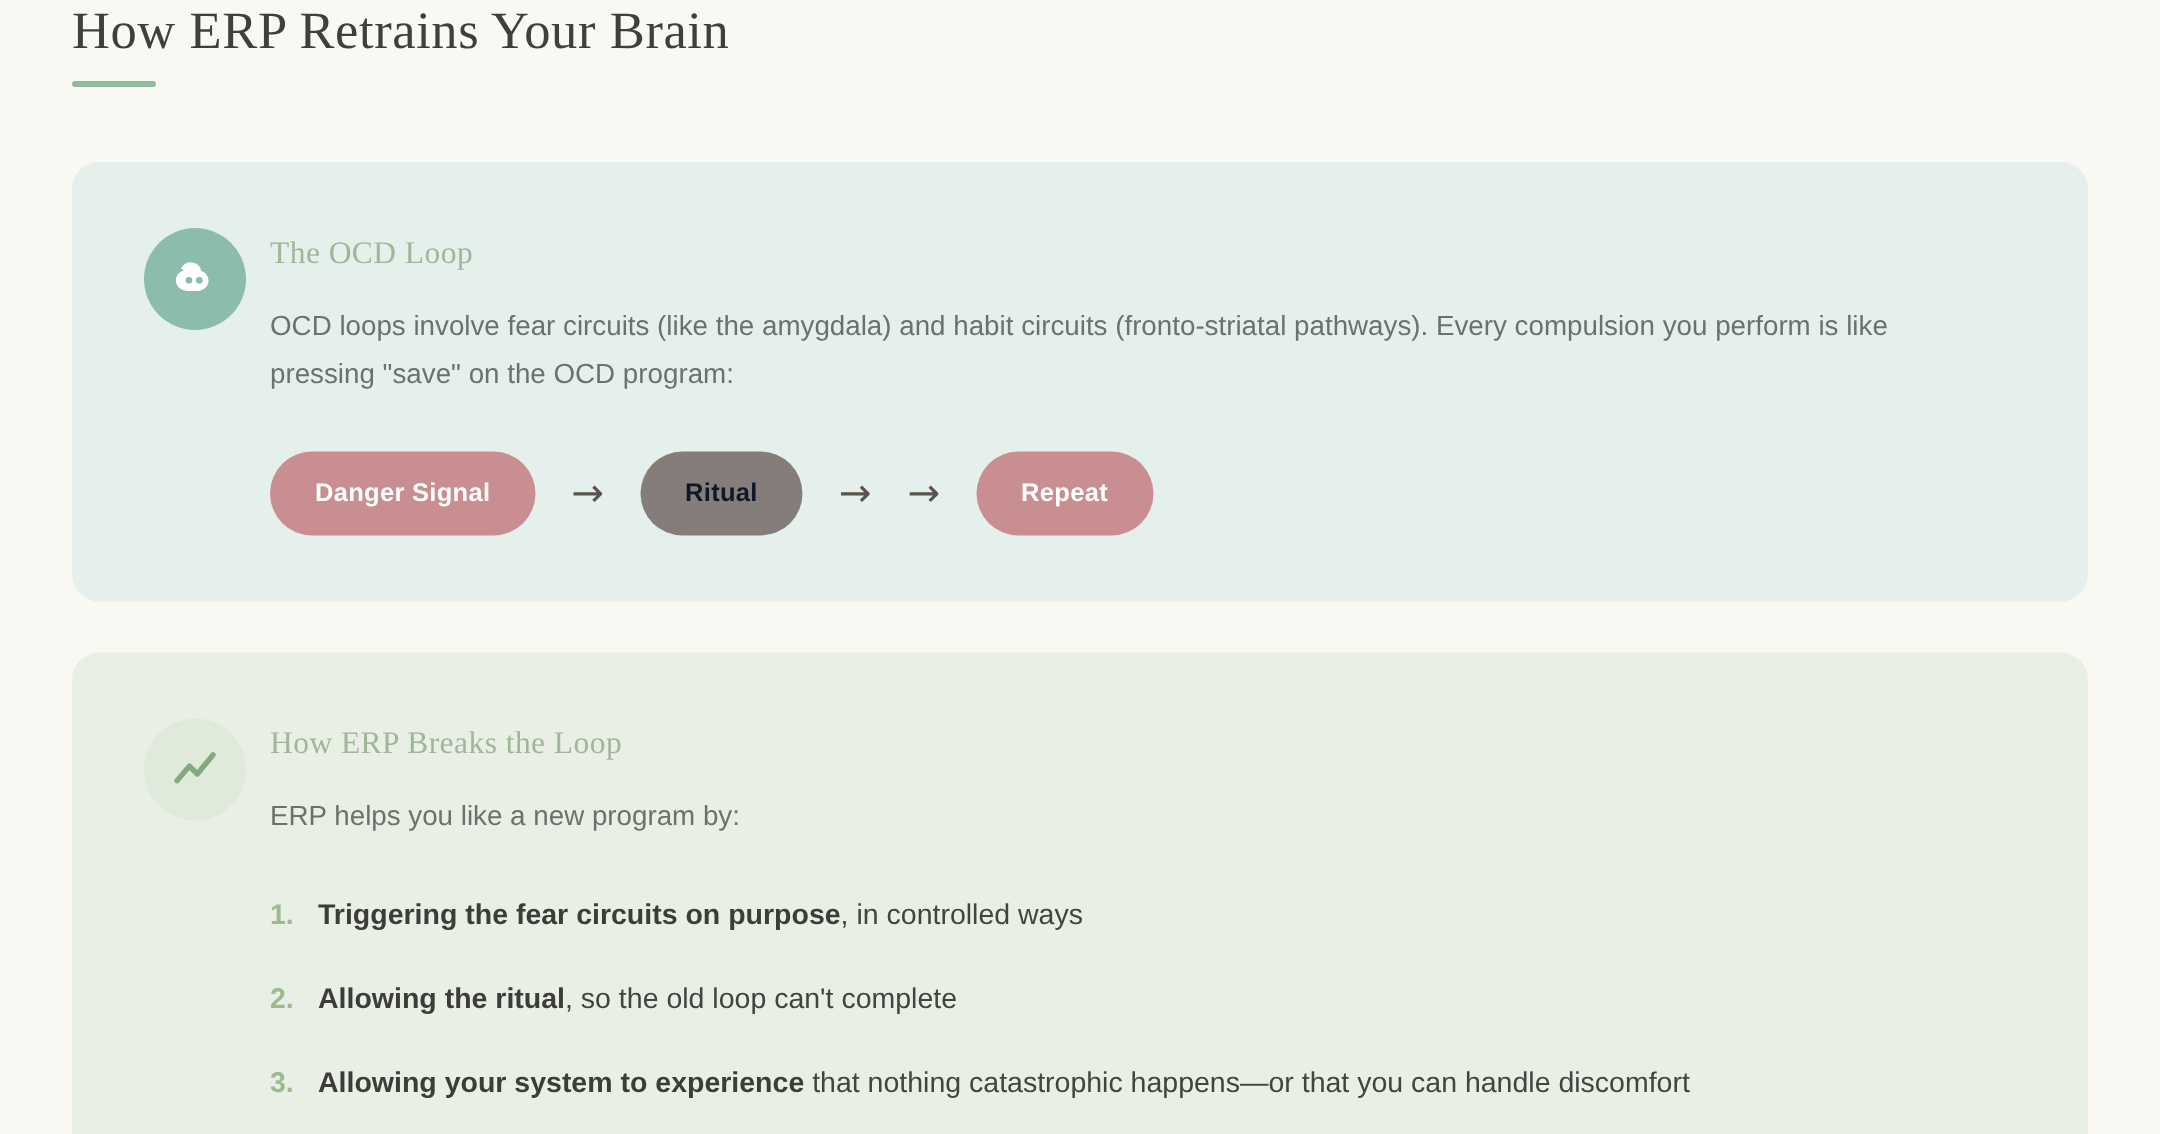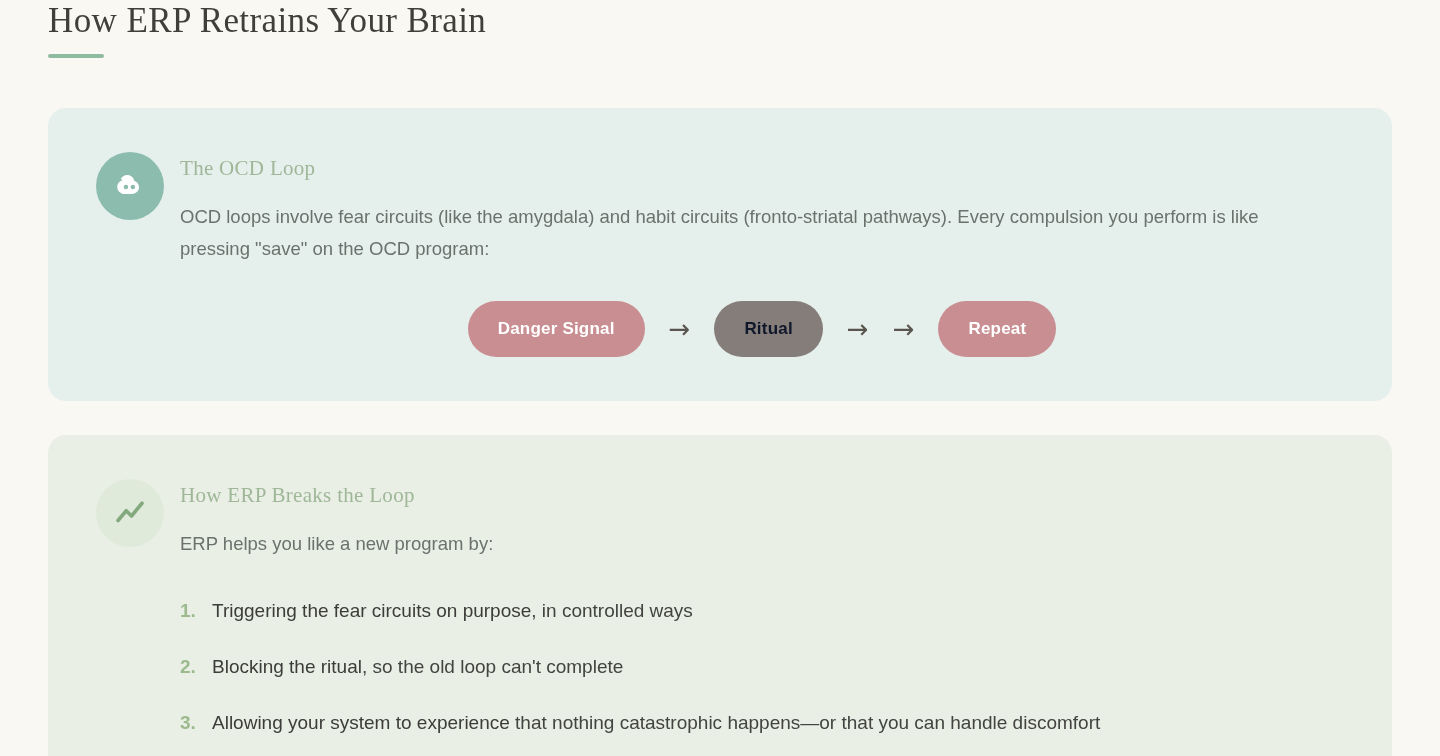--- a/index.html
+++ b/index.html
@@ -66,21 +66,21 @@
     font-size: 18.5px;
     line-height: 32px;
     color: #6b726d;
     margin: 0;
     max-width: 1150px;
   }
 
   .flow {
     display: flex;
     align-items: center;
-    justify-content: center;
+    justify-content: flex-start;
     gap: 24px;
     margin-top: 36px;
   }
   .pill {
     display: inline-block;
     padding: 18px 30px;
     border-radius: 40px;
     font-size: 17px;
     font-weight: 700;
     letter-spacing: 0.2px;
@@ -111,21 +111,21 @@
     font-size: 19px;
     line-height: 30px;
     color: #434440;
     margin-bottom: 26px;
   }
   .step-num {
     color: #9cba8e;
     font-weight: 600;
     min-width: 22px;
   }
-  .li-text strong { font-weight: 400; color: #3c3c38; }
+  .li-text strong { font-weight: 700; color: #3c3c38; }
 </style>
 </head>
 <body>
 
 <div class="page">
 
   <header>
     <h1 class="page-title">How ERP Retrains Your Brain</h1>
     <div class="title-underline"></div>
   </header>
@@ -161,21 +161,21 @@
     <div class="card-content">
       <h2 class="card-heading">How ERP Breaks the Loop</h2>
       <p class="card-intro">ERP helps you like a new program by:</p>
       <ol class="steps-list">
         <li>
           <span class="step-num">1.</span>
           <span class="li-text"><strong>Triggering the fear circuits on purpose</strong><span>, in controlled ways</span></span>
         </li>
         <li>
           <span class="step-num">2.</span>
-          <span class="li-text"><strong>Blocking the ritual</strong><span>, so the old loop can't complete</span></span>
+          <span class="li-text"><strong>Allowing the ritual</strong><span>, so the old loop can't complete</span></span>
         </li>
         <li>
           <span class="step-num">3.</span>
           <span class="li-text"><strong>Allowing your system to experience</strong><span> that nothing catastrophic happens—or that you can handle discomfort</span></span>
         </li>
       </ol>
     </div>
   </section>
 
 </div>

